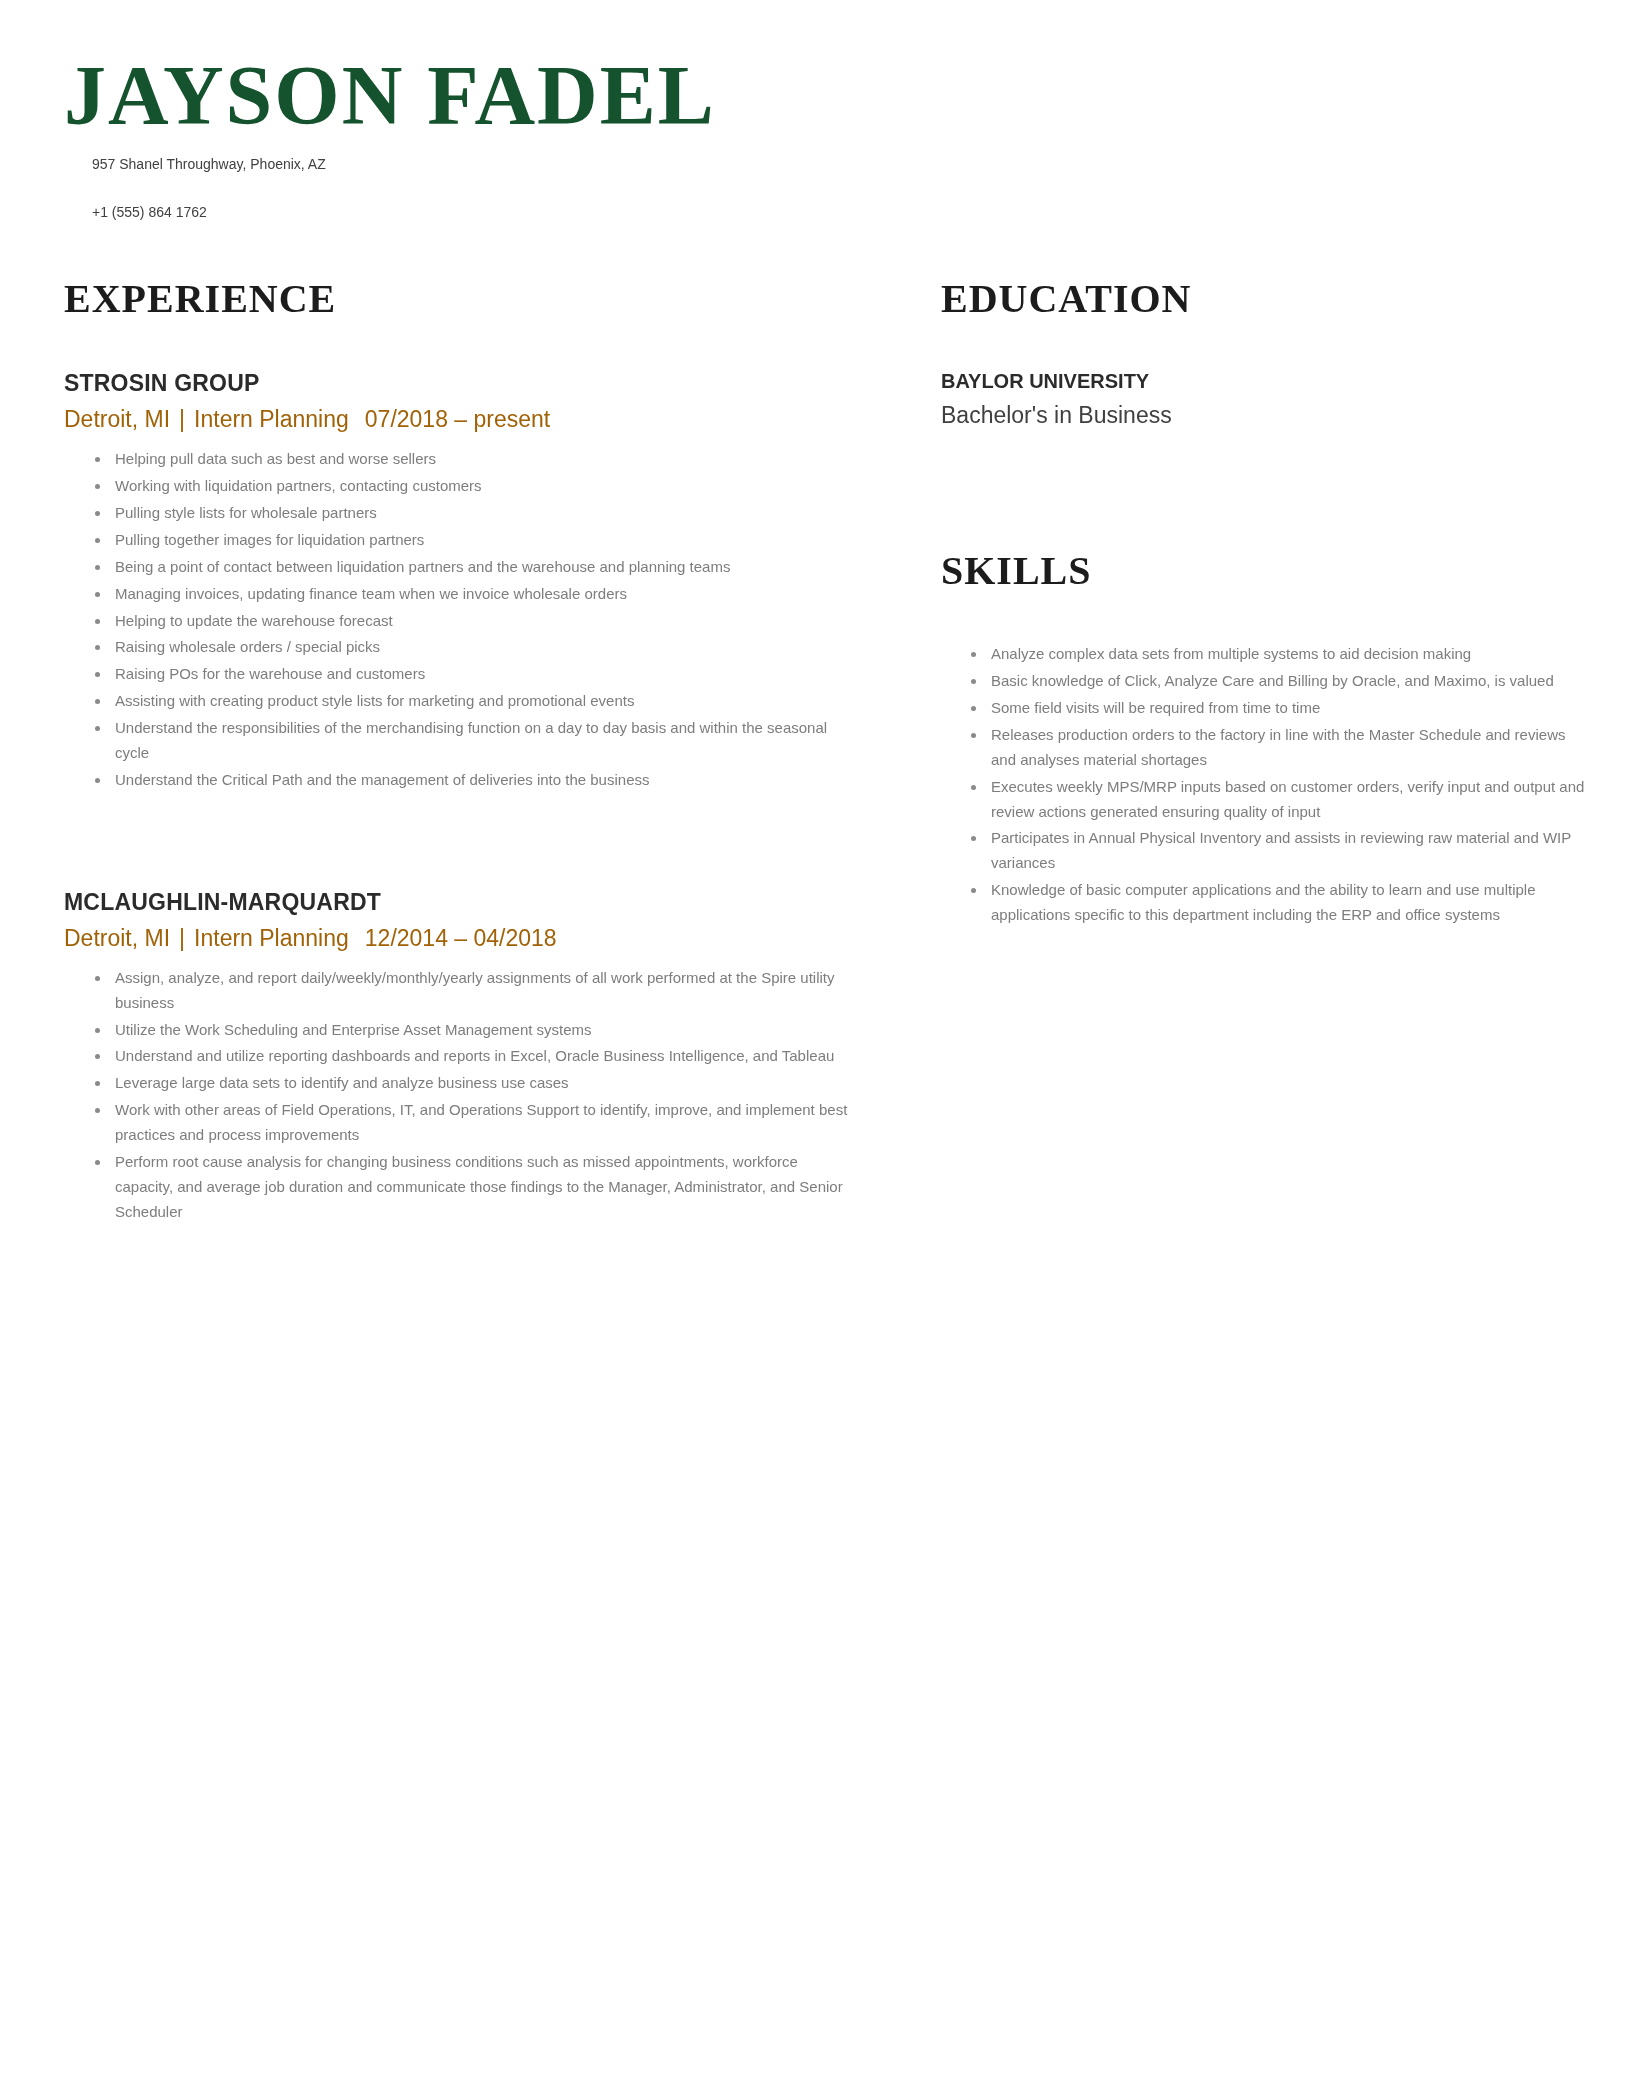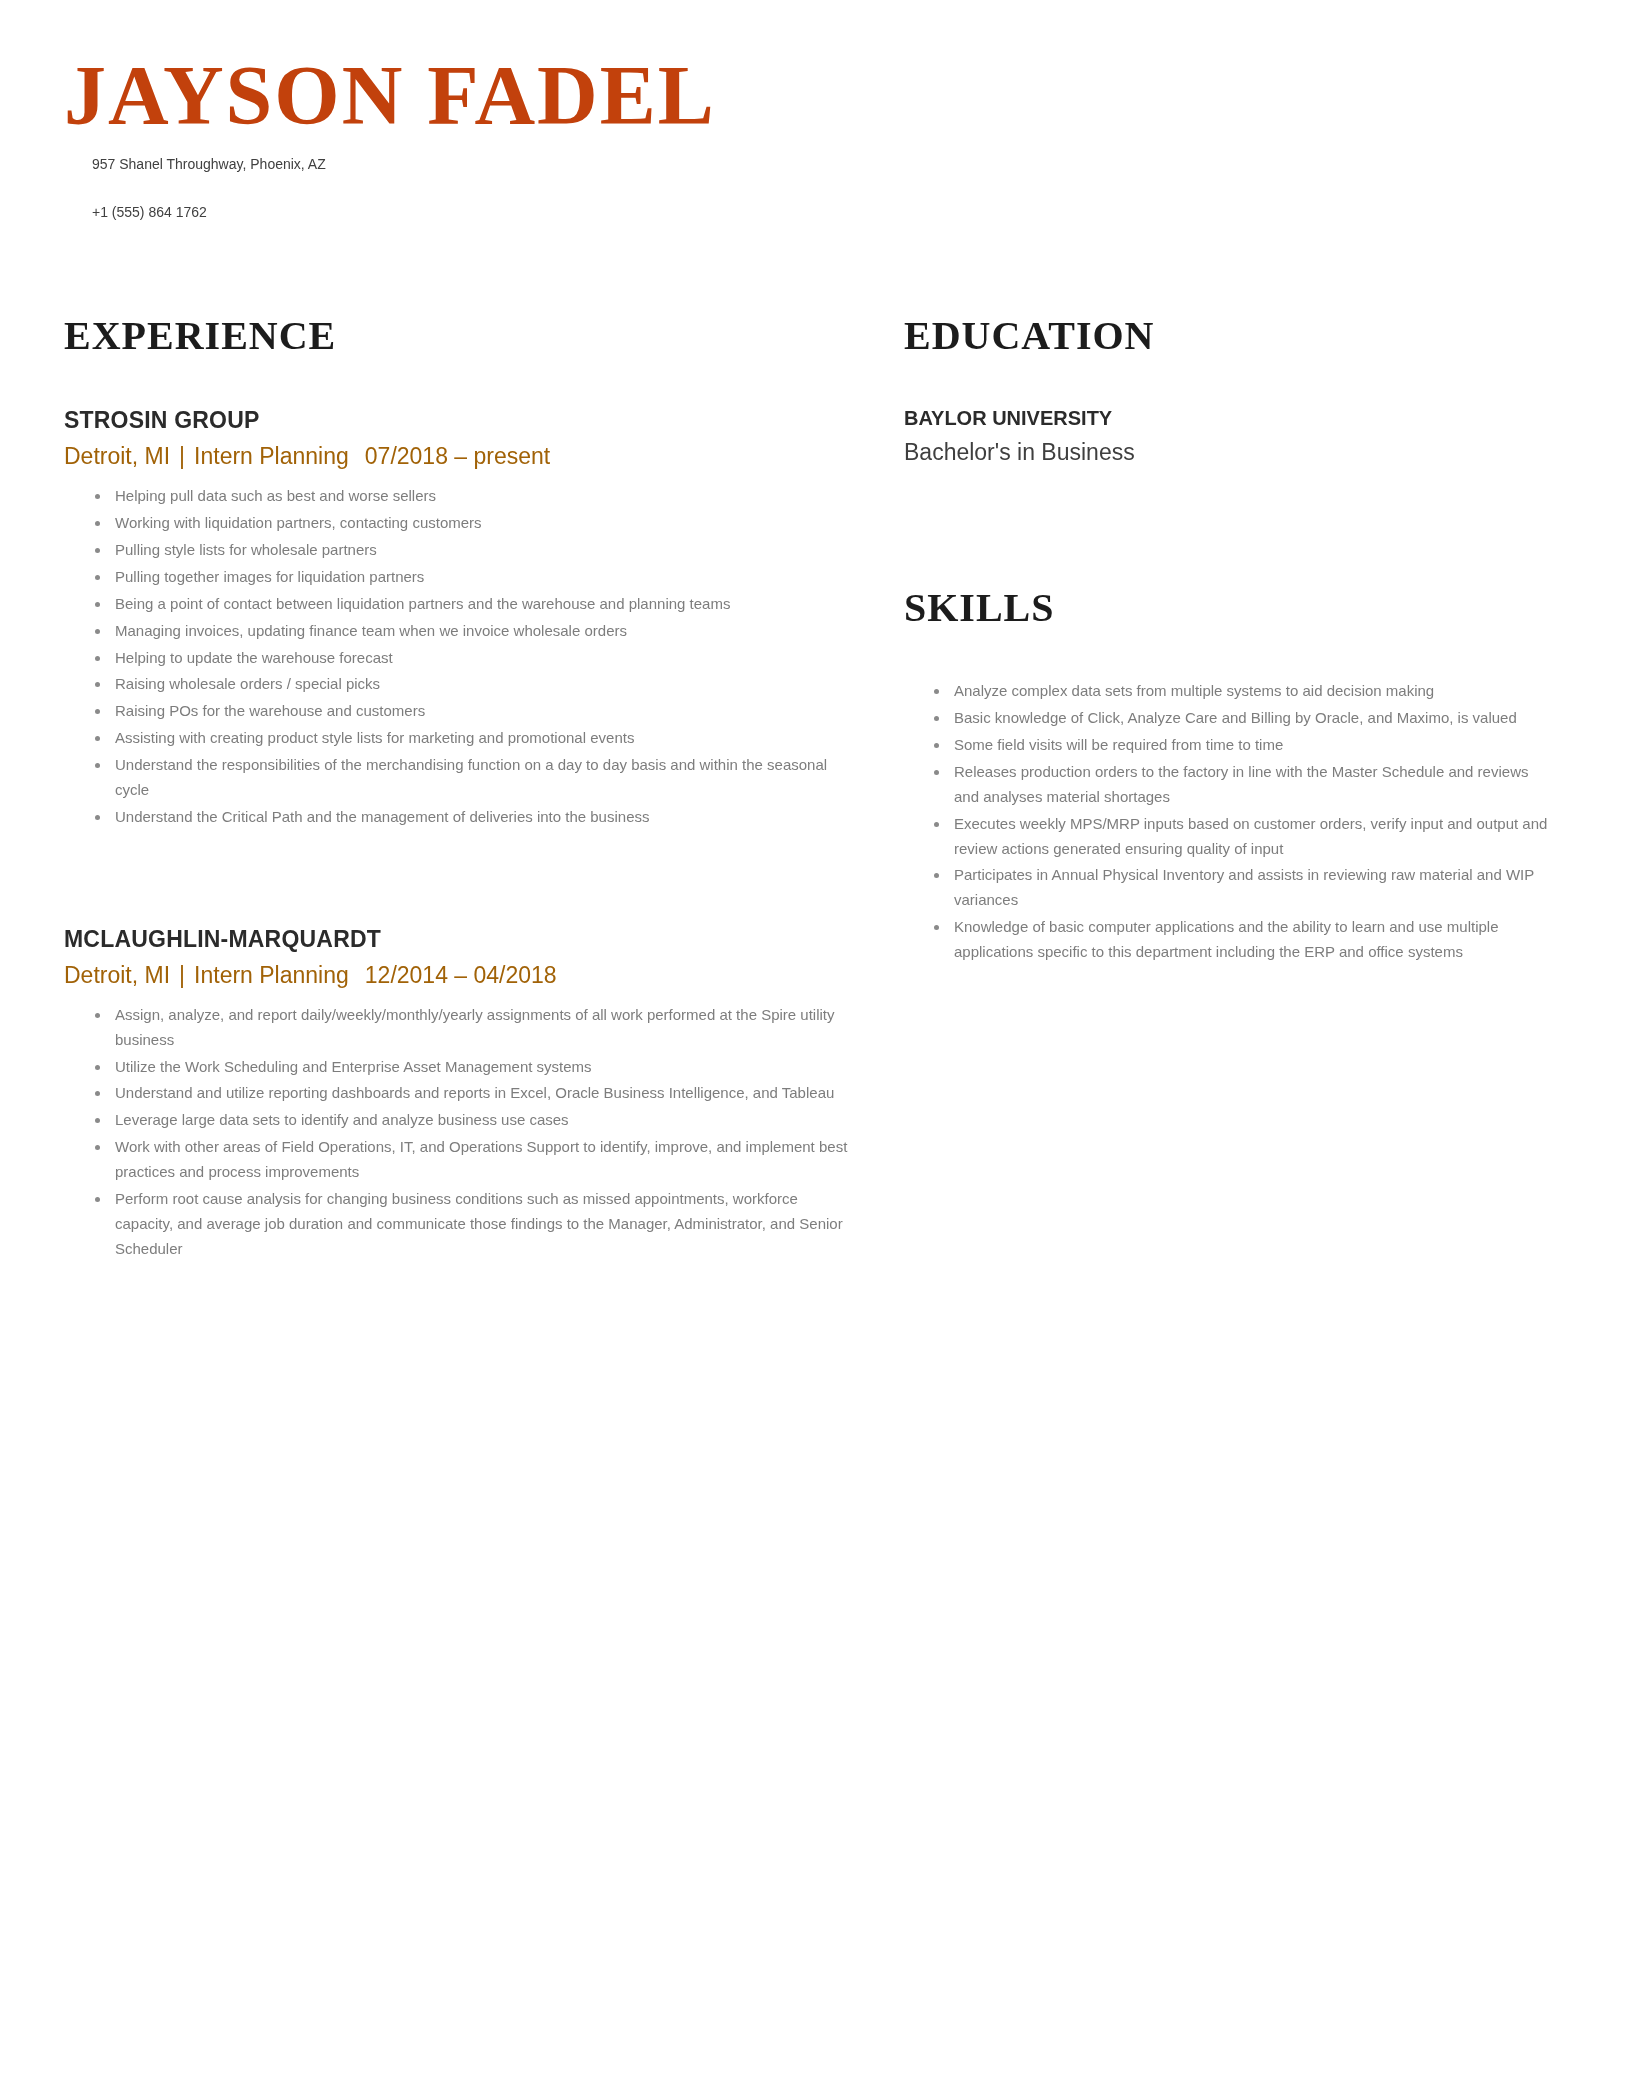--- a/index.html
+++ b/index.html
@@ -16,37 +16,37 @@
     padding: 52px 64px 90px 64px;
     background: #ffffff;
   }
 
   
   .name {
     font-family: "Liberation Serif", serif;
     font-size: 84px;
     font-weight: bold;
     letter-spacing: 2px;
-    color: #c2410c;
+    color: #14532d;
     line-height: 1.05;
   }
   .contact {
     padding-left: 28px;
     margin-top: 16px;
     color: #404040;
     font-size: 14px;
   }
   .contact .line + .line { margin-top: 32px; }
 
   
   .columns {
     display: grid;
     grid-template-columns: 796px 651px;
-    column-gap: 44px;
-    margin-top: 92px;
+    column-gap: 81px;
+    margin-top: 55px;
     align-items: start;
   }
 
   .section-title {
     font-family: "Liberation Serif", serif;
     font-size: 40px;
     font-weight: 600;
     letter-spacing: 1px;
     color: #1c1c1c;
     margin-bottom: 48px;

